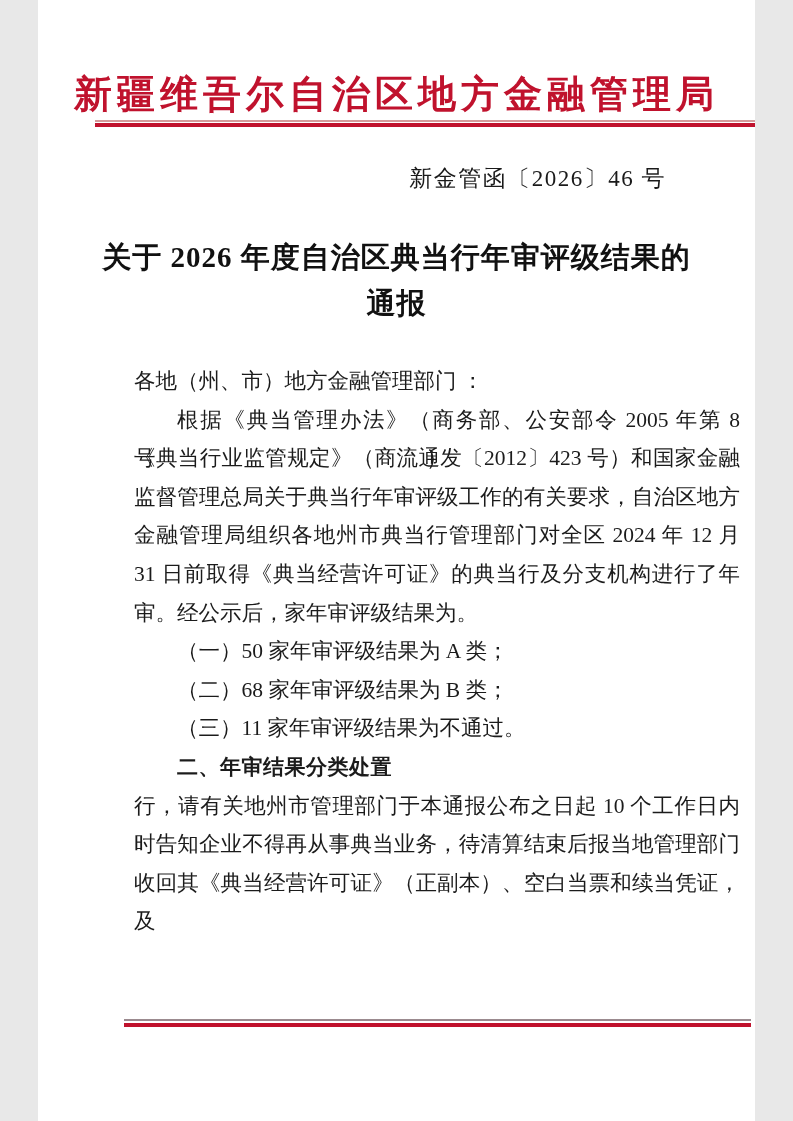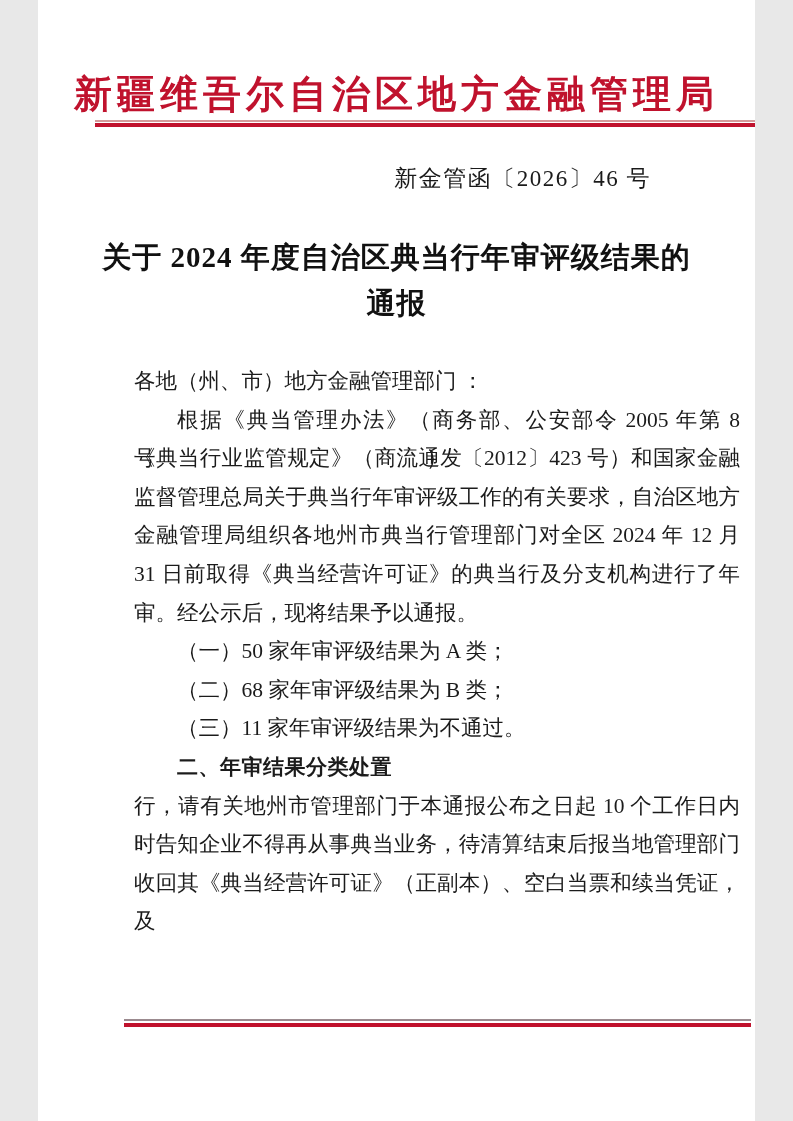--- a/index.html
+++ b/index.html
@@ -47,21 +47,21 @@
   }
   .header-rule .thick {
     height: 4px;
     background: #c0122d;
   }
 
   
   .doc-number {
     position: absolute;
     top: 163px;
-    right: 104px;
+    right: 89px;
     font-size: 23px;
     letter-spacing: 1.5px;
     color: #1a1a1a;
     white-space: nowrap;
   }
 
   
   .title-block {
     position: absolute;
     top: 234px;
@@ -128,32 +128,32 @@
   <div class="agency">新疆维吾尔自治区地方金融管理局</div>
 
   <div class="header-rule">
     <div class="thin"></div>
     <div class="thick"></div>
   </div>
 
   <div class="doc-number">新金管函〔2026〕46 号</div>
 
   <div class="title-block">
-    <div>关于 2024 年度自治区典当行年审评级结果的</div>
+    <div>关于 2026 年度自治区典当行年审评级结果的</div>
     <div>通报</div>
   </div>
 
   <div class="body-block">
     <div class="ln">各地（州、市）地方金融管理部门 ：</div>
     <div class="ln ind full">根据《典当管理办法》（商务部、公安部令 2005 年第 8 号）、</div>
     <div class="ln full">《典当行业监管规定》（商流通发〔2012〕423 号）和国家金融</div>
     <div class="ln full">监督管理总局关于典当行年审评级工作的有关要求，自治区地方</div>
     <div class="ln full">金融管理局组织各地州市典当行管理部门对全区 2024 年 12 月</div>
     <div class="ln full">31 日前取得《典当经营许可证》的典当行及分支机构进行了年</div>
-    <div class="ln">审。经公示后，现将结果予以通报。</div>
+    <div class="ln">审。经公示后，家年审评级结果为。</div>
     <div class="ln ind">（一）50 家年审评级结果为 A 类；</div>
     <div class="ln ind">（二）68 家年审评级结果为 B 类；</div>
     <div class="ln ind">（三）11 家年审评级结果为不通过。</div>
     <div class="ln ind hd">二、年审结果分类处置</div>
     <div class="ln full">行，请有关地州市管理部门于本通报公布之日起 10 个工作日内</div>
     <div class="ln full">时告知企业不得再从事典当业务，待清算结束后报当地管理部门</div>
     <div class="ln full">收回其《典当经营许可证》（正副本）、空白当票和续当凭证，及</div>
   </div>
 
   <div class="footer-rule">

